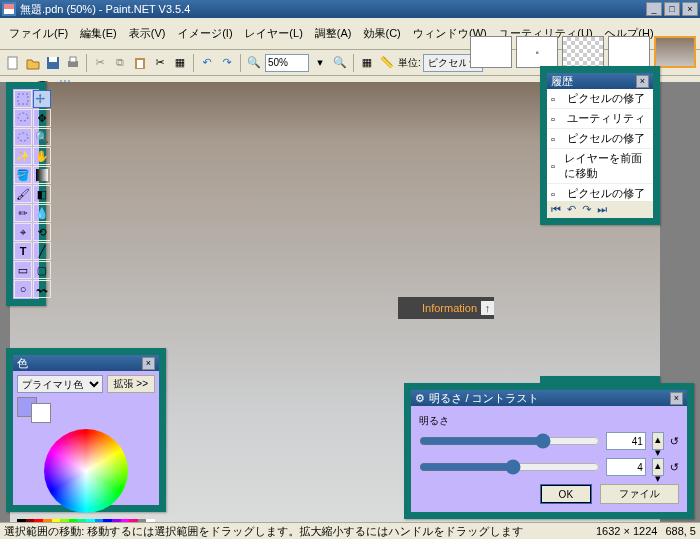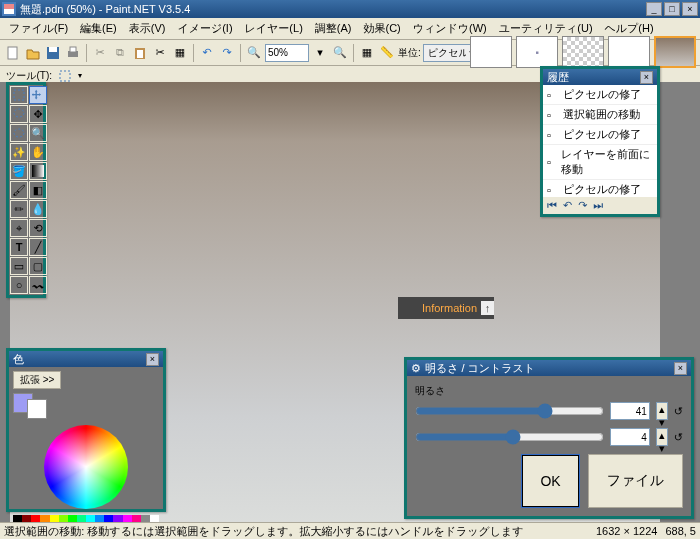--- a/index.html
+++ b/index.html
@@ -1,37 +1,37 @@
 <!DOCTYPE html>
 <html><head>
 <meta charset="utf-8">
 <style>
 * { margin: 0; padding: 0; box-sizing: border-box; font-family: "MS UI Gothic", sans-serif; font-size: 11px; }
 body { width: 700px; height: 539px; background: #e4e4e4; overflow: hidden; position: relative; }
 .titlebar { height: 18px; background: linear-gradient(#3a6ea5, #1f4d82); display: flex; align-items: center; color: #fff; padding: 0 2px; }
 .titlebar .icon { width: 14px; height: 14px; margin-right: 4px; }
 .titlebar .spacer { flex: 1; }
 .sys-btn { width: 16px; height: 14px; background: #c0c8d8; border: 1px solid #888; margin-left: 2px; font-size: 9px; display: flex; align-items: center; justify-content: center; color: #000; }
-.menubar { height: 22px; background: #ece9d8; display: flex; align-items: center; padding: 0 4px; gap: 2px; border-bottom: 1px solid #aca899; }
+.menubar { height: 32px; background: #ece9d8; display: flex; align-items: center; padding: 0 4px; gap: 2px; border-bottom: 1px solid #aca899; }
 .menubar span { padding: 2px 5px; cursor: default; }
 .toolbar { height: 26px; background: #ece9d8; display: flex; align-items: center; padding: 0 4px; gap: 2px; border-bottom: 1px solid #aca899; }
 .tb-ico { width: 18px; height: 18px; display: flex; align-items: center; justify-content: center; }
 .tb-sep { width: 1px; height: 18px; background: #aca899; margin: 0 2px; }
 .zoom-in { width: 44px; height: 18px; border: 1px solid #7f9db9; font-size: 10px; padding: 0 2px; }
 .unit-sel { width: 60px; height: 18px; border: 1px solid #7f9db9; font-size: 10px; }
 .thumbs { position: absolute; right: 4px; top: 36px; display: flex; gap: 4px; align-items: center; }
 .thumb { width: 42px; height: 32px; border: 1px solid #888; background: #fff; }
 .thumb.check { background: repeating-conic-gradient(#ccc 0 25%, #fff 0 50%) 0 0/8px 8px; }
 .thumb.sel { border: 2px solid #f0a030; }
 .toolrow { height: 20px; background: #ece9d8; display: flex; align-items: center; padding: 0 6px; gap: 4px; border-bottom: 1px solid #aca899; }
 .canvas-area { position: absolute; left: 0; right: 0; top: 82px; bottom: 17px; background: #808080; overflow: hidden; }
 .canvas-img { position: absolute; left: 10px; top: -10px; right: 40px; bottom: -10px; background: linear-gradient(180deg, #7a6a5a 0%, #a89c90 15%, #ced0d2 75%, #dcdedc 100%); }
 .statusbar { position: absolute; bottom: 0; left: 0; right: 0; height: 17px; background: #ece9d8; border-top: 1px solid #aca899; display: flex; align-items: center; padding: 0 4px; font-size: 10px; }
 .statusbar .spacer { flex: 1; }
-.panel { position: absolute; border: 3px solid #0f766e; background: #737373; box-shadow: 1px 1px 2px rgba(0,0,0,.3); }
+.panel { position: absolute; border: 7px solid #0f766e; background: #c4b5fd; box-shadow: 1px 1px 2px rgba(0,0,0,.3); }
 .panel-title { height: 16px; background: linear-gradient(#3a6ea5, #1f4d82); color: #fff; display: flex; align-items: center; padding: 0 4px; font-size: 10px; }
 .panel-title .spacer { flex: 1; }
 .panel-title .x { width: 13px; height: 13px; background: #c0c8d8; border: 1px solid #888; font-size: 9px; display: flex; align-items: center; justify-content: center; color: #000; }
 
 .tools-panel { left: 6px; top: 82px; width: 40px; }
 .tools-body { display: grid; grid-template-columns: 18px 18px; gap: 1px; padding: 1px; }
 .tool-btn { width: 18px; height: 18px; border: 1px solid #ece9d8; display: flex; align-items: center; justify-content: center; font-size: 11px; }
 .tool-btn.on { border: 1px solid #316ac5; background: #c1d2ee; }
 
 .colors-panel { left: 6px; top: 348px; width: 160px; height: 164px; }
@@ -58,21 +58,21 @@
 .dialog { right: 6px; bottom: 20px; width: 290px; }
 .dlg-body { padding: 8px; }
 .dlg-row { margin-bottom: 8px; }
 .dlg-label { font-size: 10px; }
 .slider-row { display: flex; align-items: center; gap: 6px; margin-top: 4px; }
 .slider { flex: 1; accent-color: #3a6ea5; }
 .numbox { width: 40px; height: 18px; border: 1px solid #7f9db9; text-align: right; padding: 0 2px; font-size: 10px; }
 .spin { width: 12px; height: 18px; border: 1px solid #7f9db9; background: #ece9d8; font-size: 7px; display: flex; flex-direction: column; }
 .spin div { flex: 1; text-align: center; }
 .dlg-btns { display: flex; gap: 8px; justify-content: flex-end; margin-top: 6px; }
-.dlg-btn { padding: 17px 18px; border: 1px solid #aca899; background: #ece9d8; font-size: 14px; }
+.dlg-btn { padding: 2px 18px; border: 1px solid #aca899; background: #ece9d8; font-size: 10px; }
 .dlg-btn.def { border: 1px solid #316ac5; box-shadow: 0 0 0 1px #000 inset; }
 svg { display: block; }
 .inf-sign { position: absolute; left: 388px; top: 225px; width: 96px; height: 22px; background: #444; display: flex; align-items: center; justify-content: center; color: #fa4; font-size: 8px; gap: 4px; padding-left: 24px; }
 .inf-sign .sq { width: 14px; height: 14px; background: #eee; color: #444; display: flex; align-items: center; justify-content: center; }
 </style>
 </head>
 <body>
 
 <div class="titlebar">
   <span class="icon">
@@ -233,20 +233,21 @@
 </div>
 
 <div class="panel colors-panel">
   <div class="panel-title">
       <span>色</span>
       <span class="spacer"></span>
       <span class="x">×</span>
     </div>
   <div class="colors-body">
     <div class="clr-row">
+      <select class="clr-sel"><option>プライマリ色</option></select>
       <button class="btn-sm">拡張 &gt;&gt;</button>
     </div>
     <div class="swatches">
       <div class="sw" style="background:#9e9cf4"></div>
       <div class="sw" style="background:#fff;margin-left:-8px;margin-top:6px"></div>
     </div>
     <div class="wheel"></div>
     <div class="palette">
       <div style="background:#000"></div>
         <div style="background:#800"></div>
@@ -292,21 +293,21 @@
       <span class="spacer"></span>
       <span class="x">×</span>
     </div>
   <div class="hist-list">
     <div class="hist-item">
         <span class="hi">▫</span>
         <span>ピクセルの修了</span>
       </div>
     <div class="hist-item">
         <span class="hi">▫</span>
-        <span>選択範囲の移動</span>
+        <span>ユーティリティ</span>
       </div>
     <div class="hist-item">
         <span class="hi">▫</span>
         <span>ピクセルの修了</span>
       </div>
     <div class="hist-item">
         <span class="hi">▫</span>
         <span>レイヤーを前面に移動</span>
       </div>
     <div class="hist-item">

